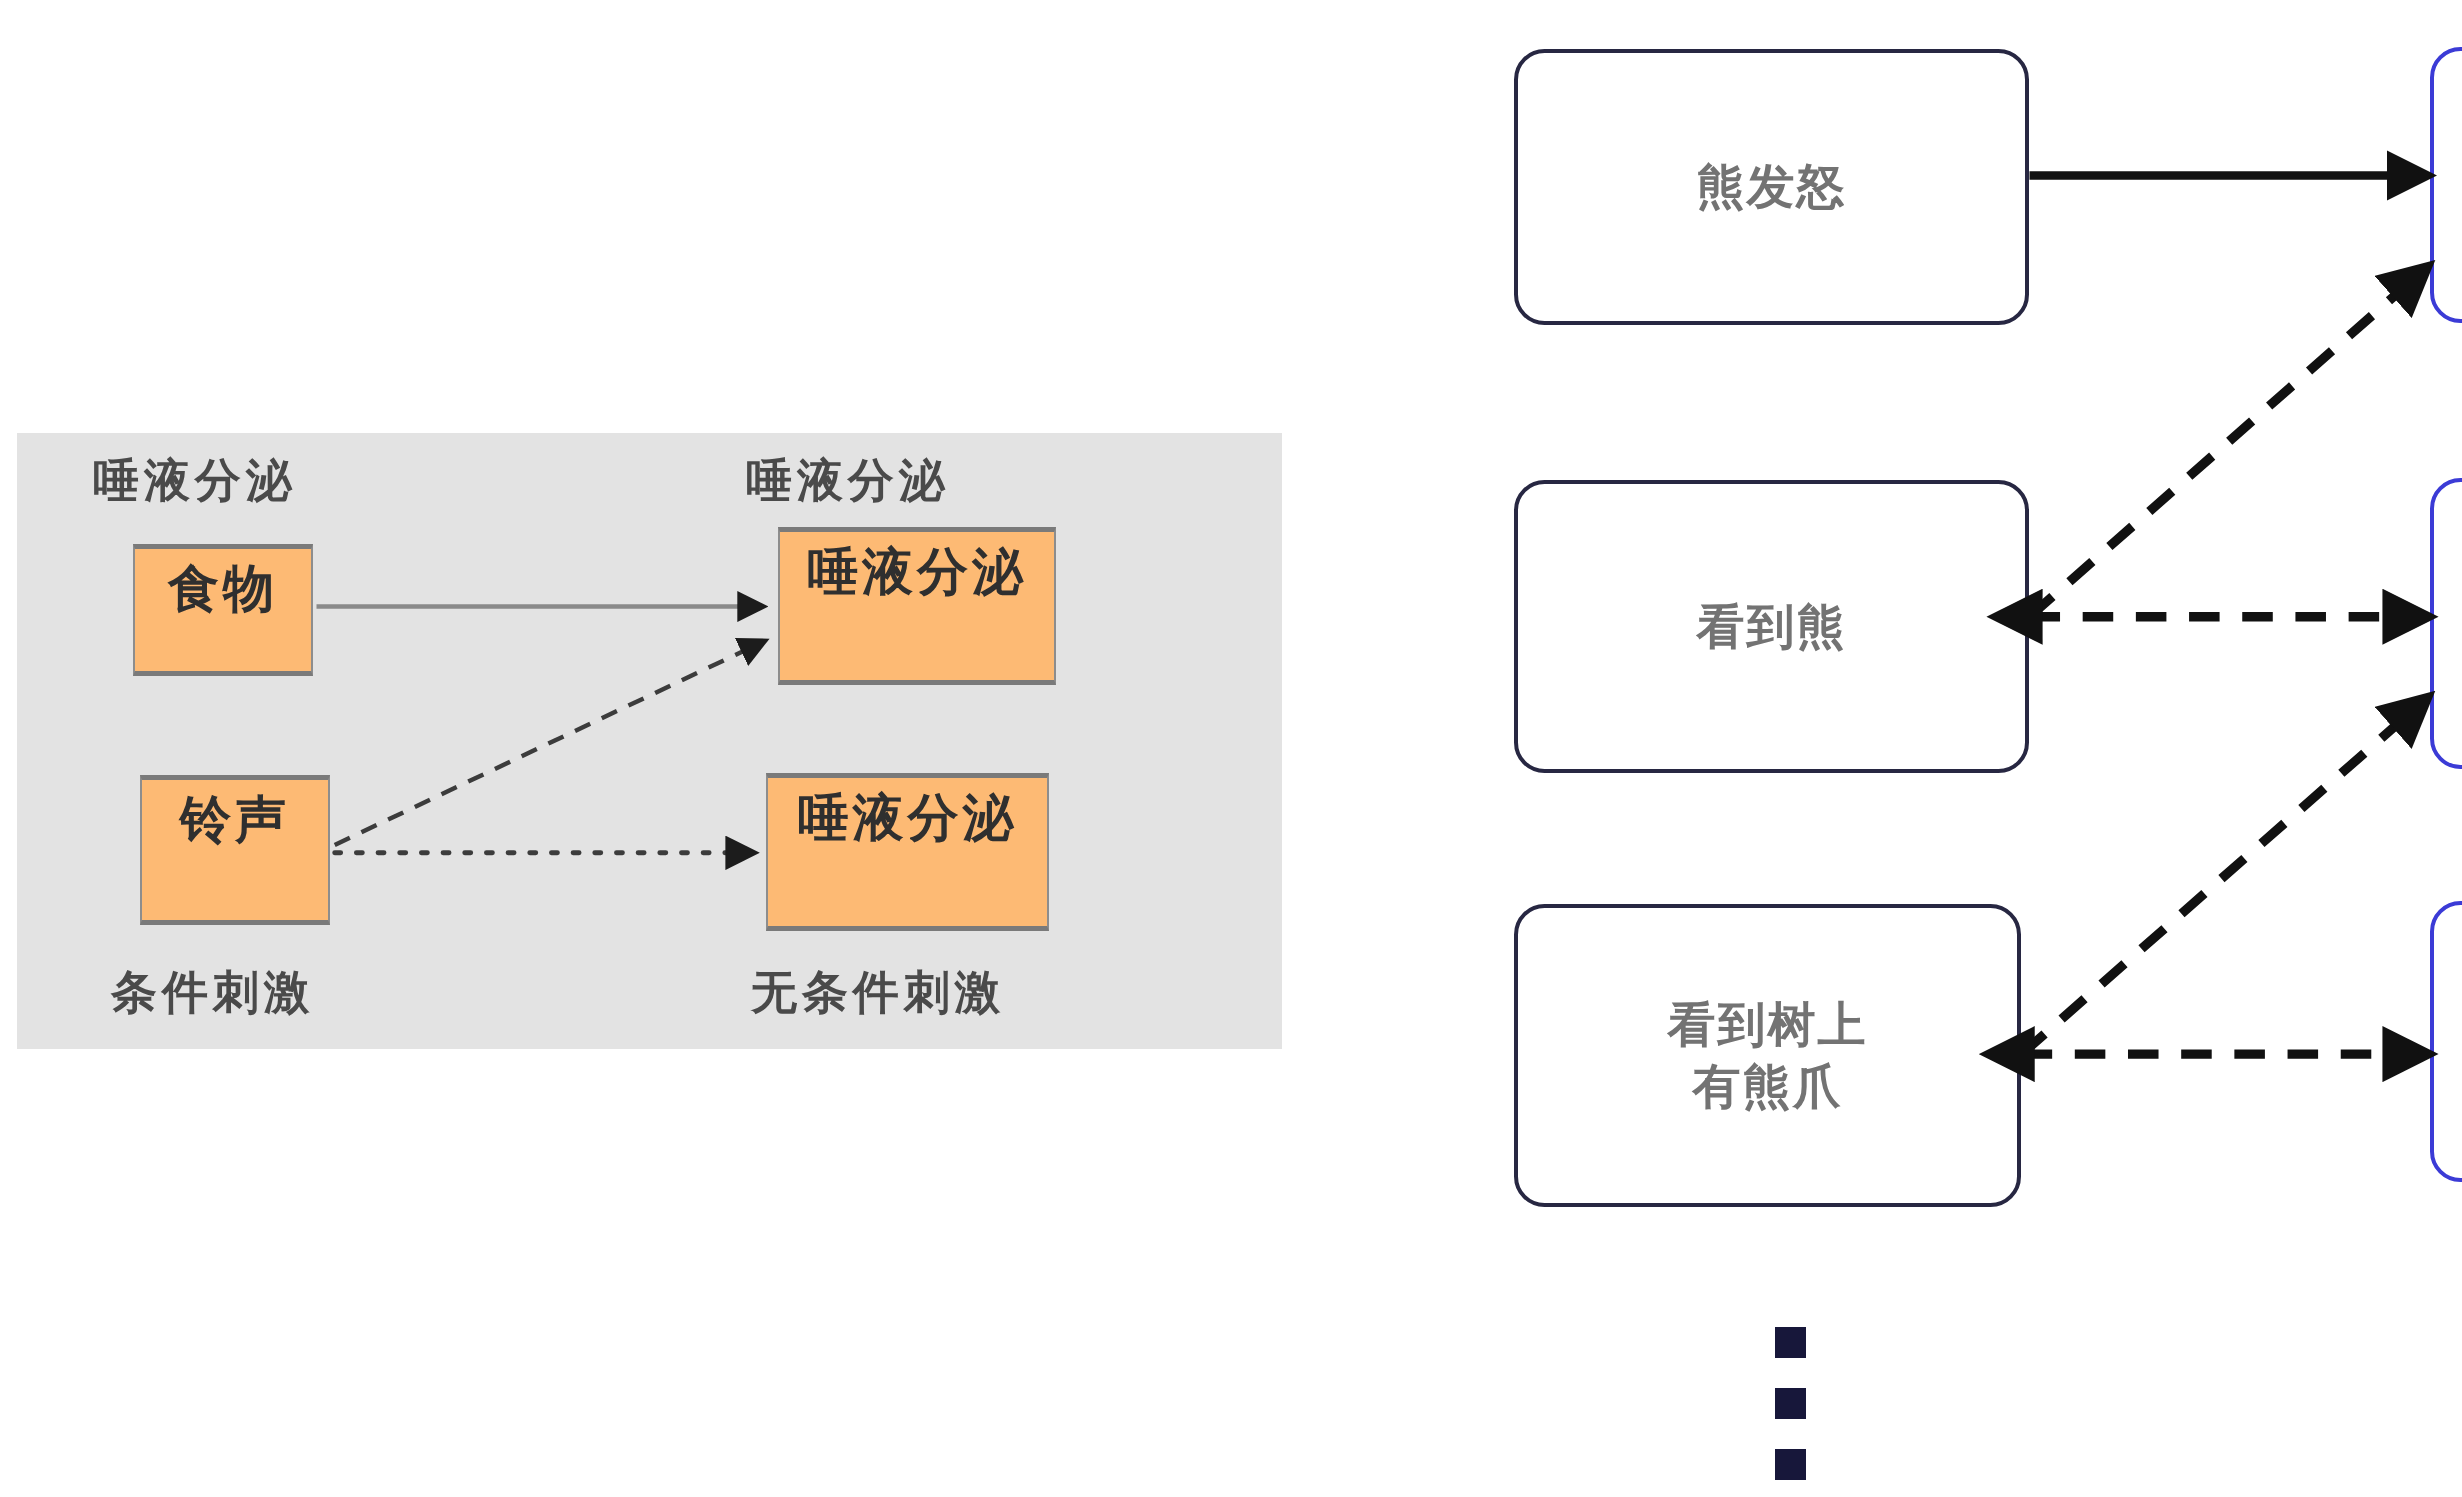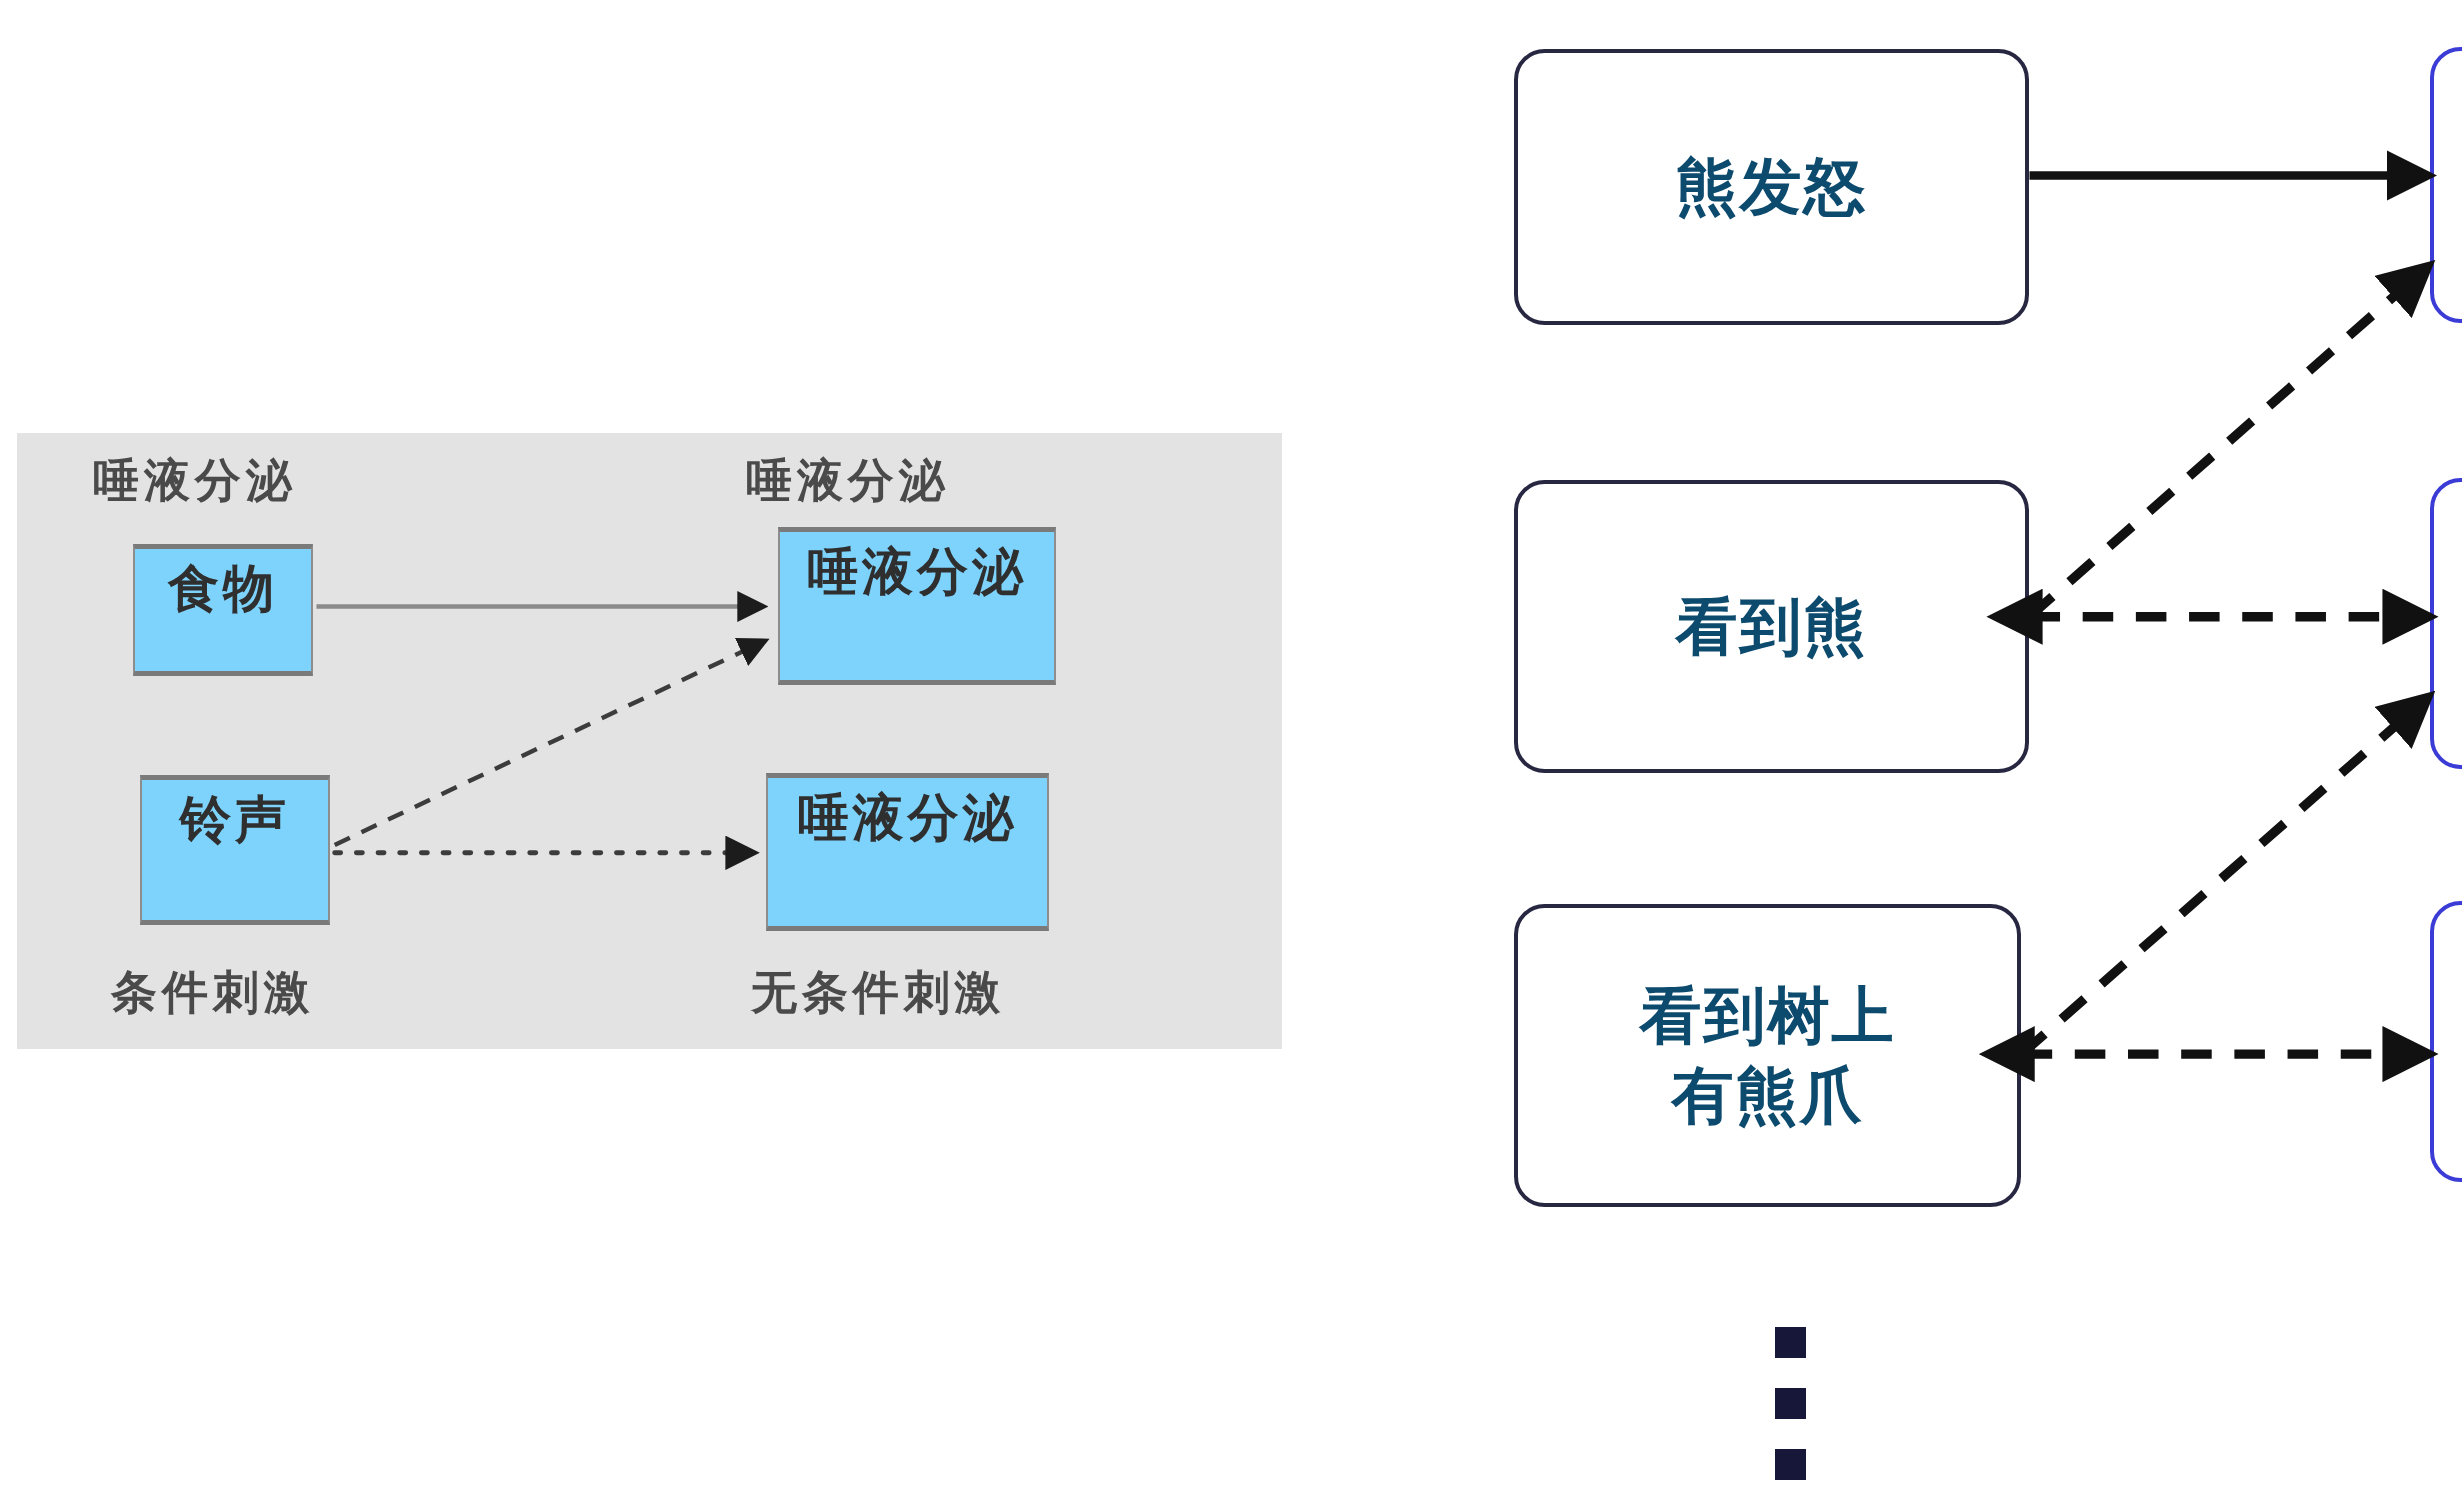--- a/index.html
+++ b/index.html
@@ -31,21 +31,21 @@
     position: absolute;
     font-family: "DejaVu Sans", "Liberation Sans", sans-serif;
     font-size: 46px;
     font-weight: 700;
     color: #4a4a4a;
     letter-spacing: 4.9px;
     white-space: nowrap;
   }
   .cc-box {
     position: absolute;
-    background: #7dd3fc;
+    background: #fdba74;
     border: 2.5px solid #8d8d8d;
     border-top: 5.9px solid #7a7a7a;
     border-bottom: 5.9px solid #7a7a7a;
     box-sizing: border-box;
   }
   .cc-box .cc-box-text {
     position: absolute;
     top: 5.9px;
     left: 0;
     right: 0;
@@ -67,23 +67,23 @@
     display: flex;
     align-items: center;
     justify-content: center;
     text-align: center;
   }
   .rl-box.dark { border: 4.4px solid #272742; }
   .rl-box.blue { border: 4.4px solid #3b3bd6; }
 
   .rl-box .cn-text {
     font-family: "DejaVu Sans", "Liberation Sans", sans-serif;
-    font-size: 62px;
+    font-size: 48px;
     font-weight: 700;
-    color: #0c4a6e;
+    color: #737373;
     line-height: 1.28;
     letter-spacing: 2px;
   }
 
   
   .dots { position: absolute; }
   .dots i {
     display: block;
     width: 30.5px;
     height: 30.5px;

